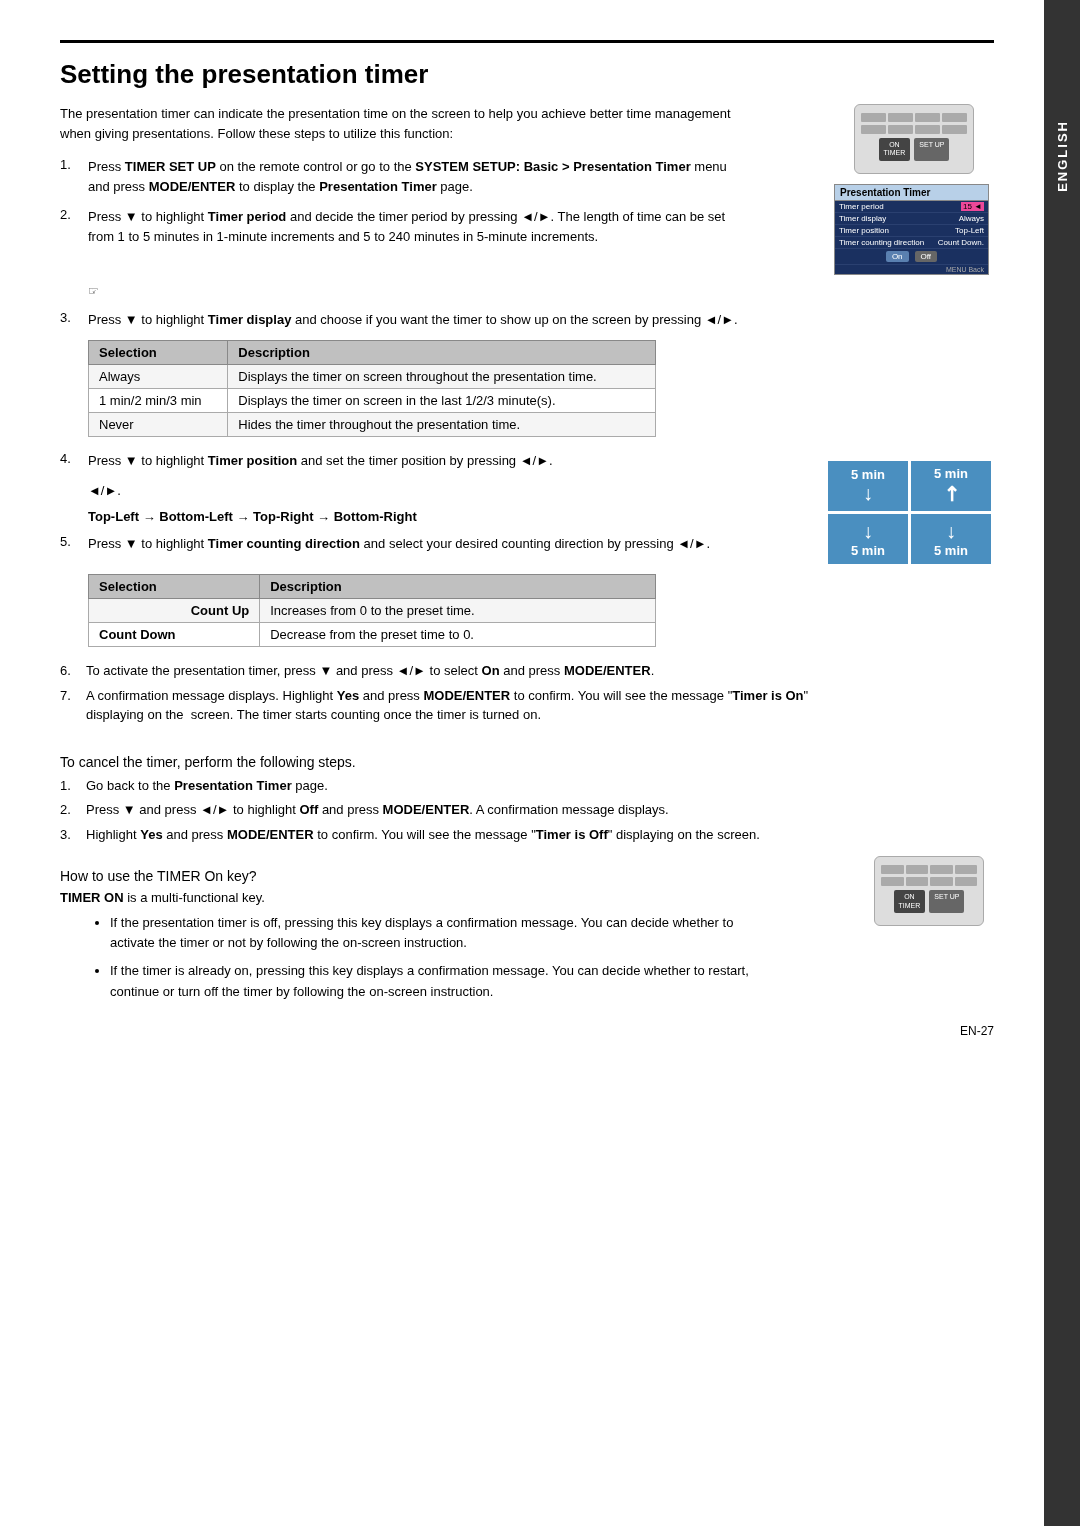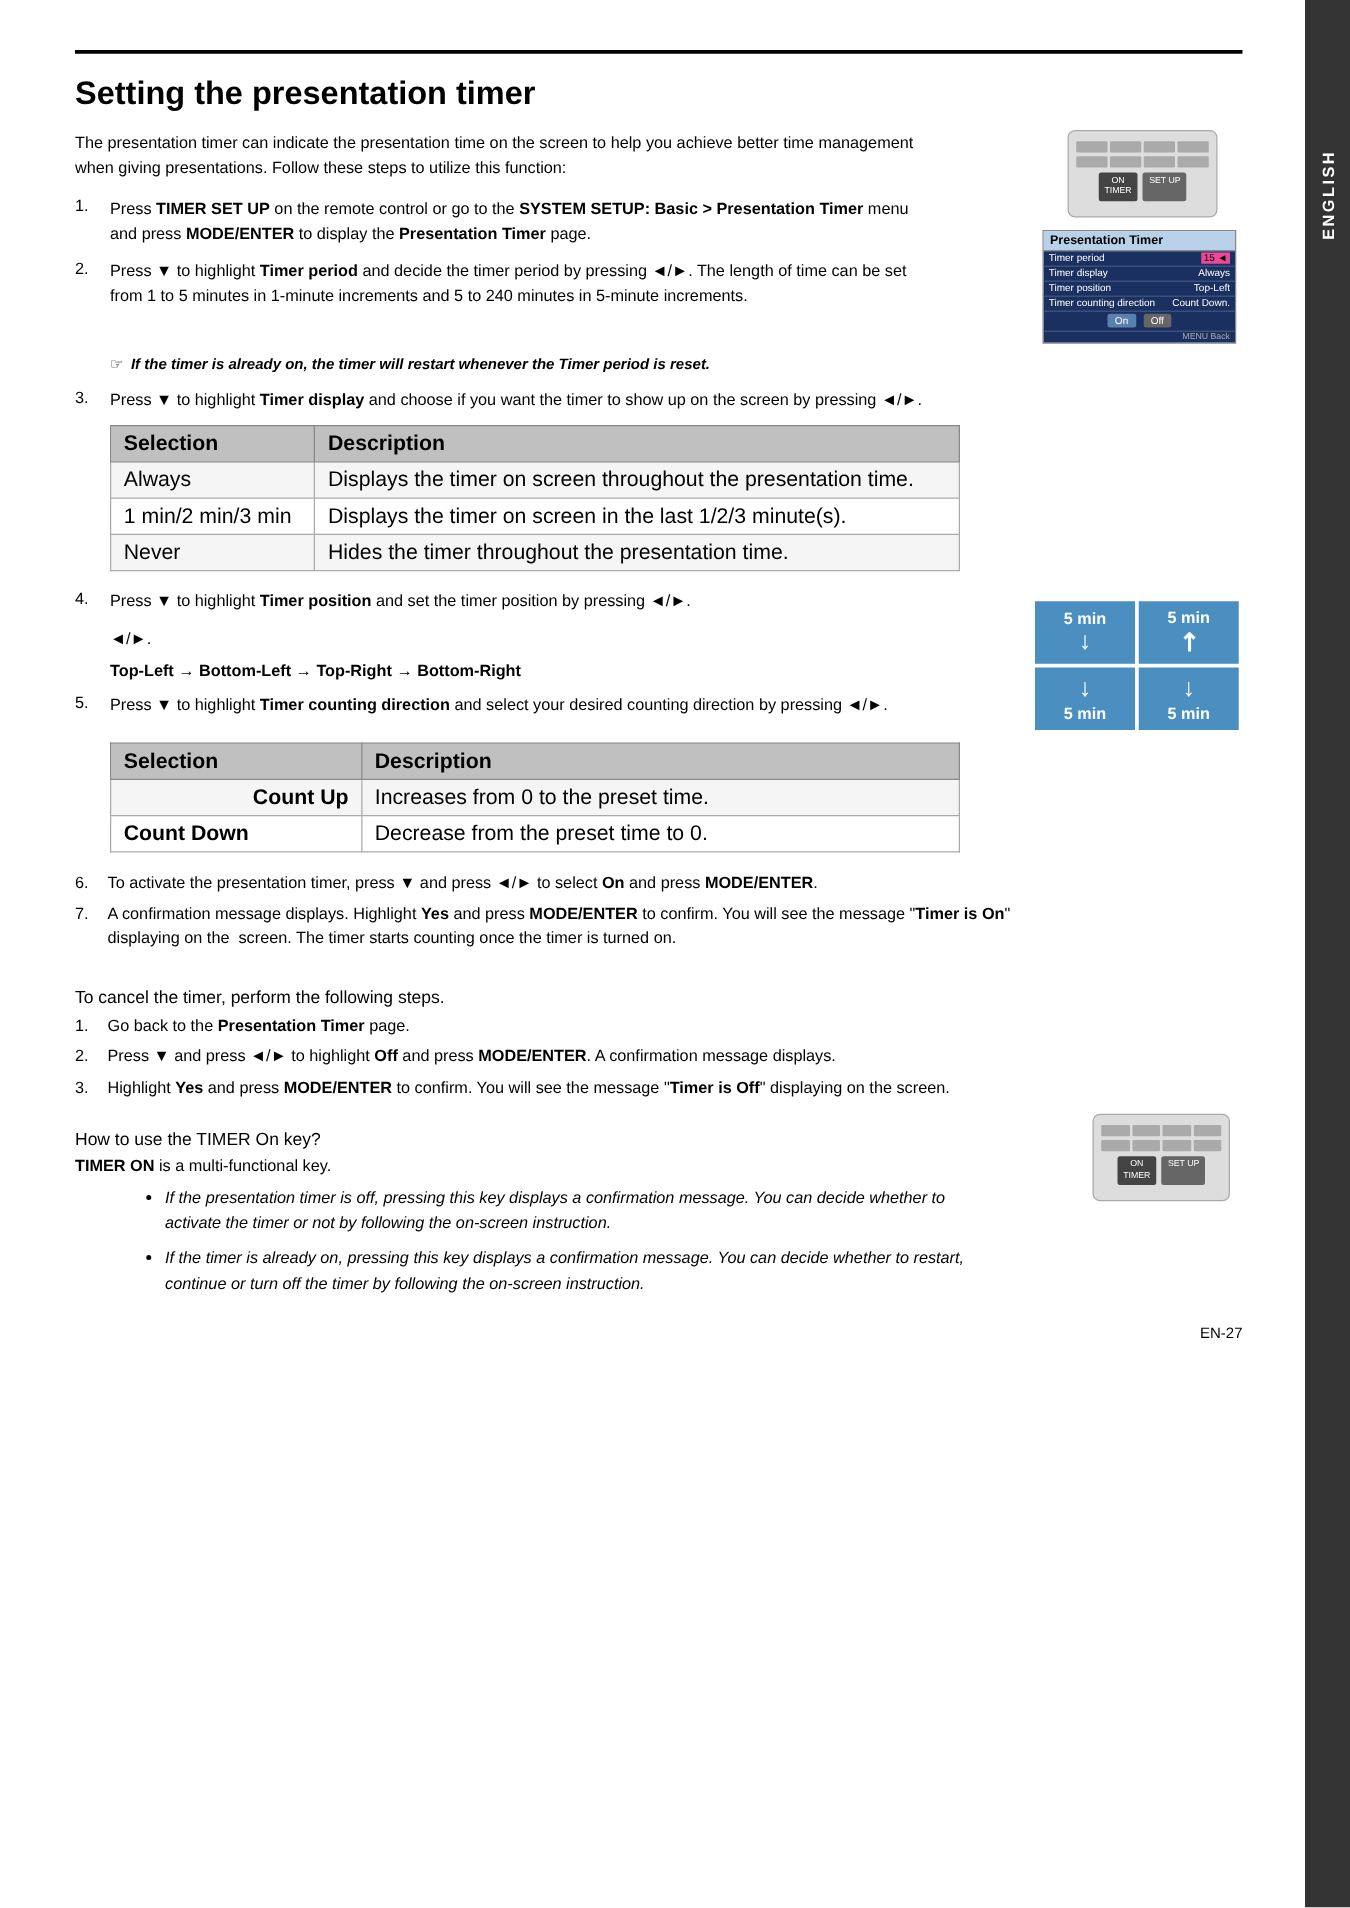--- a/index.html
+++ b/index.html
@@ -98,24 +98,24 @@
       font-size: 12px;
       white-space: nowrap;
     }
 
     .note-text {
       font-style: italic;
       font-size: 12px;
     }
 
     .selection-table {
-      width: 680px;
+      width: 568px;
       border-collapse: collapse;
       margin: 10px 0 14px 28px;
-      font-size: 17px;
+      font-size: 13px;
     }
 
     .selection-table th {
       background: #c0c0c0;
       border: 1px solid #888;
       padding: 4px 10px;
       text-align: left;
       font-weight: bold;
     }
 
@@ -137,23 +137,22 @@
     }
 
     .section-heading {
       font-size: 14px;
       font-weight: normal;
       margin: 12px 0 6px 0;
     }
 
     .bullet-list {
       list-style: disc;
-      margin-left: 72px;
+      margin-left: 50px;
       max-width: 650px;
-      font-style: italic;
     }
 
     .bullet-list li {
       font-size: 13px;
       line-height: 1.55;
       margin-bottom: 8px;
     }
 
     .numbered-list-small {
       list-style: none;
@@ -248,21 +247,20 @@
             <span style="background:#5a80b0; color:#fff; padding:1px 6px; border-radius:2px; font-size:8px;">On</span>
             <span style="background:#666; color:#fff; padding:1px 6px; border-radius:2px; font-size:8px;">Off</span>
           </div>
           <div style="background:#1a3060; color:#aaa; padding:1px 4px; text-align:right; font-size:7px;">MENU Back</div>
         </div>
       </div>
     </div>
 
     <div class="note-box">
       <span class="note-icon">☞</span>
-      <span class="note-text"><b>If the timer is already on, the timer will restart whenever the Timer period is reset.</b></span>
     </div>
 
     <div class="step-item">
       <span class="step-number">3.</span>
       <span class="step-content">Press ▼ to highlight <b>Timer display</b> and choose if you want the timer to show up on the screen by pressing ◄/►.</span>
     </div>
 
     <table class="selection-table">
       <thead>
         <tr>

